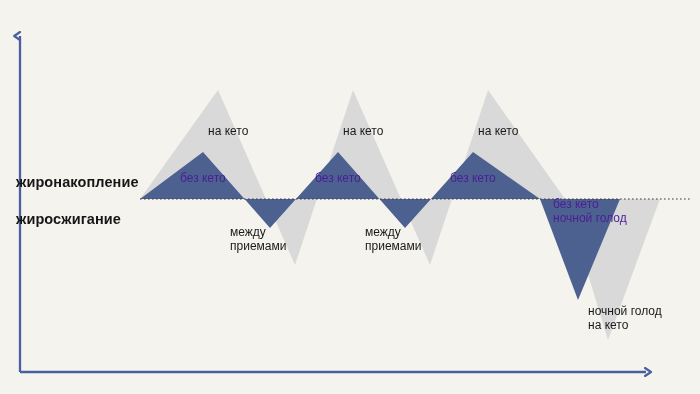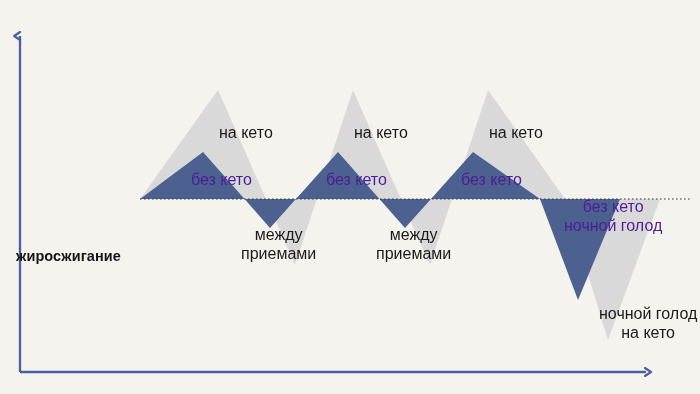--- a/index.html
+++ b/index.html
@@ -14,29 +14,27 @@
   svg.chart{position:absolute;left:0;top:0;width:700px;height:394px;display:block;}
   .axis-label{
     position:absolute;
     font-weight:bold;
     font-size:14.5px;
     color:#161616;
     letter-spacing:.1px;
     white-space:nowrap;
   }
   #lbl-accum{left:16px;top:174px;}
-  #lbl-burn{left:16px;top:211px;margin-top:37px;}
+  #lbl-burn{left:16px;top:211px;}
   .pt-label{
     position:absolute;
-    font-size:16px;
+    font-size:12px;
     color:#1a1a1a;
     white-space:nowrap;
-    text-align:center;
     line-height:1.18;
-    margin-left:11px;
   }
   .pt-label.inner{color:#4c1d95;}
   .pt-label.two-line{line-height:1.2;}
 </style>
 </head>
 <body>
 
 <div id="chart-root">
 
   <svg class="chart" viewBox="0 0 700 394">
@@ -57,20 +55,21 @@
       <polygon class="series-nonketo" fill="#4d6191" stroke="none" points="140,199 203,152 270,228 338,152 405,228 473,152 540,199 578,300 620,199 700,199 700,199 140,199"></polygon>
     </g>
 
     <line x1="140" y1="199" x2="690" y2="199" stroke="#3a3a3a" stroke-width="1.1" stroke-dasharray="1.6 2.4" stroke-linecap="butt"></line>
 
     <line x1="20" y1="372" x2="20" y2="36" stroke="#4a5fa0" stroke-width="2.3" marker-end="url(#arrow-up)"></line>
 
     <line x1="20" y1="372" x2="646" y2="372" stroke="#4a5fa0" stroke-width="2.3" marker-end="url(#arrow-right)"></line>
   </svg>
 
+  <div class="axis-label" id="lbl-accum">жиронакопление</div>
 
   <div class="axis-label" id="lbl-burn">жиросжигание</div>
 
   <div id="annotation-layer">
       <div class="pt-label" style="left: 208px; top: 124px;">на кето</div>
       <div class="pt-label inner" style="left: 180px; top: 171px;">без кето</div>
       <div class="pt-label two-line" style="left: 230px; top: 225px;">между<br>приемами</div>
       <div class="pt-label" style="left: 343px; top: 124px;">на кето</div>
       <div class="pt-label inner" style="left: 315px; top: 171px;">без кето</div>
       <div class="pt-label two-line" style="left: 365px; top: 225px;">между<br>приемами</div>

